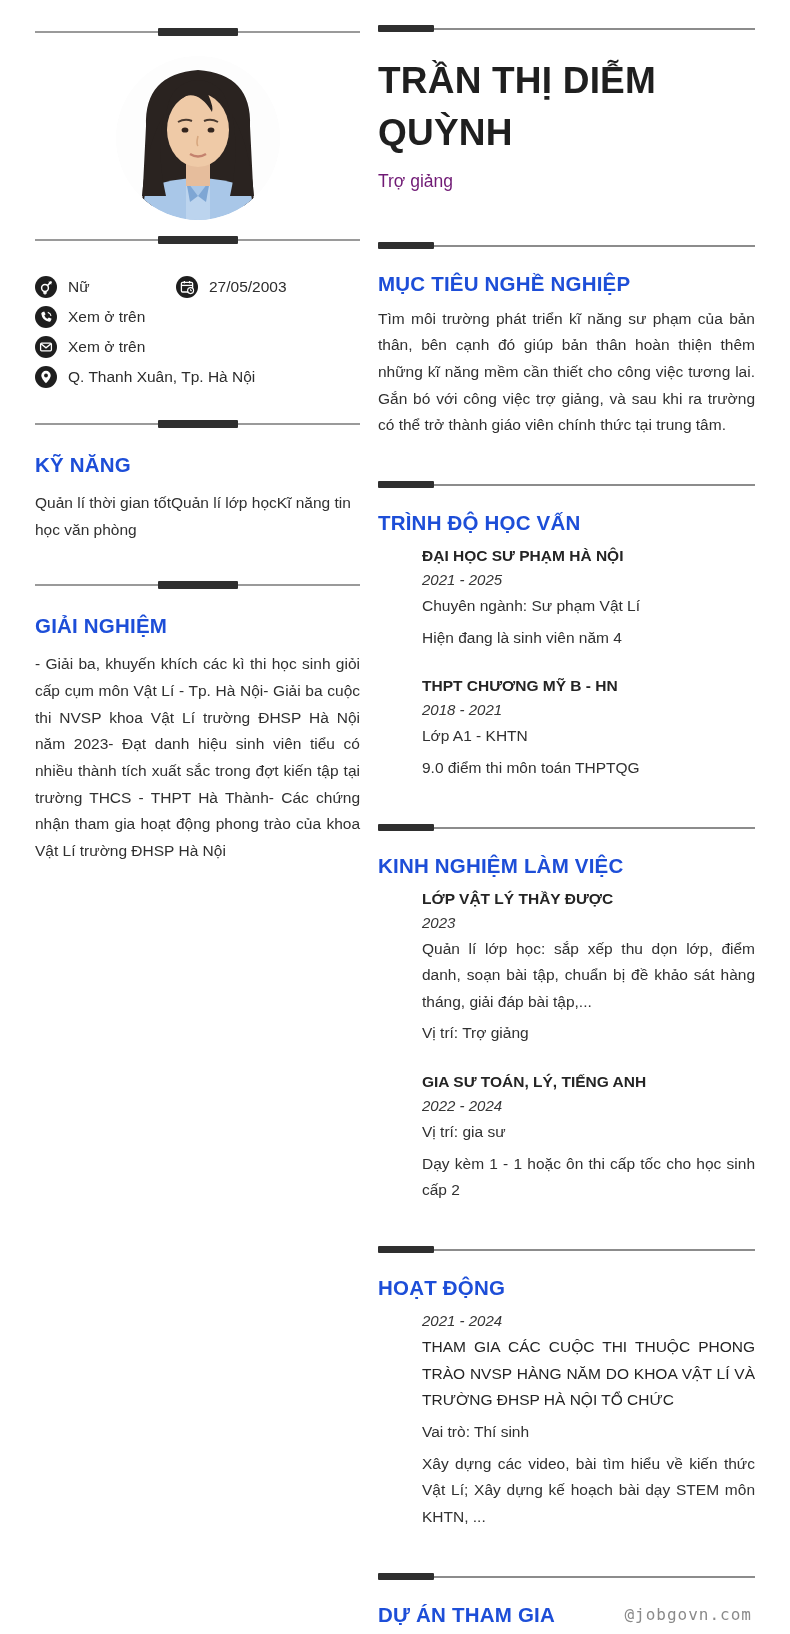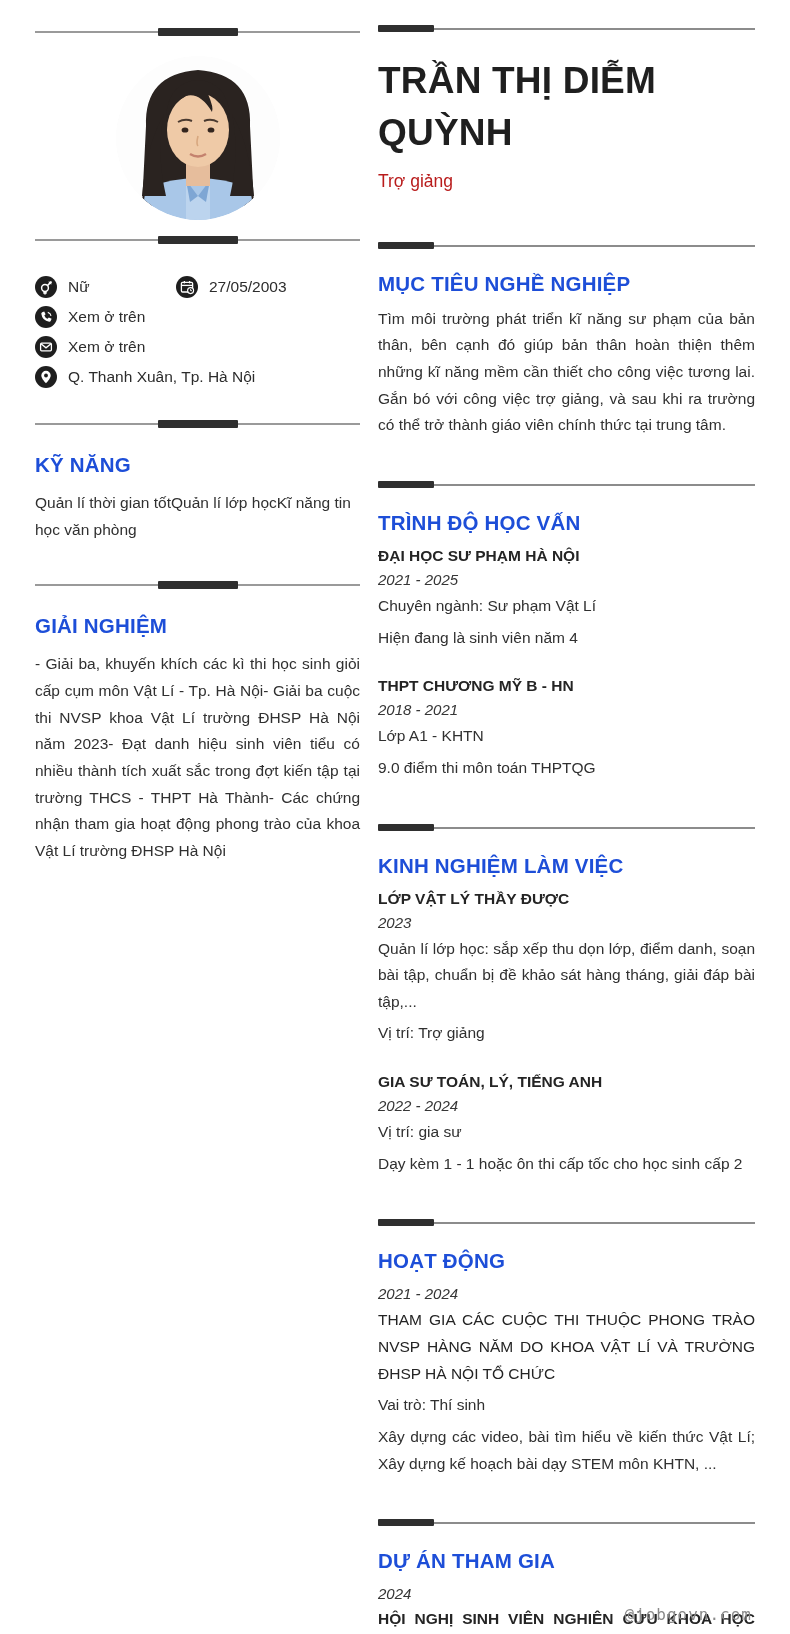--- a/index.html
+++ b/index.html
@@ -28,39 +28,39 @@
 
   
   .contact{margin-top:28px;}
   .c-row{display:flex;align-items:center;height:30px;}
   .c-item{display:flex;align-items:center;gap:11px;font-size:15.5px;color:#2c2c2c;}
   .c-item.first{width:141px;flex:none;}
   .c-icon{width:22px;height:22px;flex:none;}
 
   
   h1{margin:22px 0 0 0;font-size:37px;line-height:1.40;font-weight:700;color:#1f1f1f;letter-spacing:.2px;}
-  .subtitle{margin-top:12px;font-size:17.5px;color:#b91c1c;}
+  .subtitle{margin-top:12px;font-size:17.5px;color:#701a75;}
   h2{margin:0;font-size:20.5px;font-weight:700;color:#1d4ed8;letter-spacing:.2px;}
   .body-text{margin:0;font-size:15.5px;line-height:1.72;color:#303030;}
   .just{text-align:justify;}
   .org{margin:0;font-size:15.5px;font-weight:700;color:#242424;}
   .period{margin:0;font-size:15px;font-style:italic;color:#363636;}
 
   
   .l-sec-divider{margin-top:28px;}
   .left-col h2{margin-top:25px;}
   .left-col .body-text{margin-top:13px;}
   .l-sec-divider.awards{margin-top:38px;}
 
   
   .r-head-divider{margin-top:25px;}
   .sec-divider{margin-top:42px;}
   .right-col h2{margin-top:22px;}
   .right-col .sec-body{margin-top:10px;}
-  .entry{margin-top:12px;}
+  .entry{margin-top:12px;margin-left:44px;}
   .entry + .entry{margin-top:26px;}
   .entry .period{margin-top:6px;}
   .entry .body-text{margin-top:5px;}
   .entry .org.caps{margin-top:5px;}
 
   .watermark{
     position:absolute;right:38px;bottom:10px;
     font-family:"DejaVu Sans Mono", monospace;
     font-size:16px;color:#8a8a8a;letter-spacing:1px;
   }

